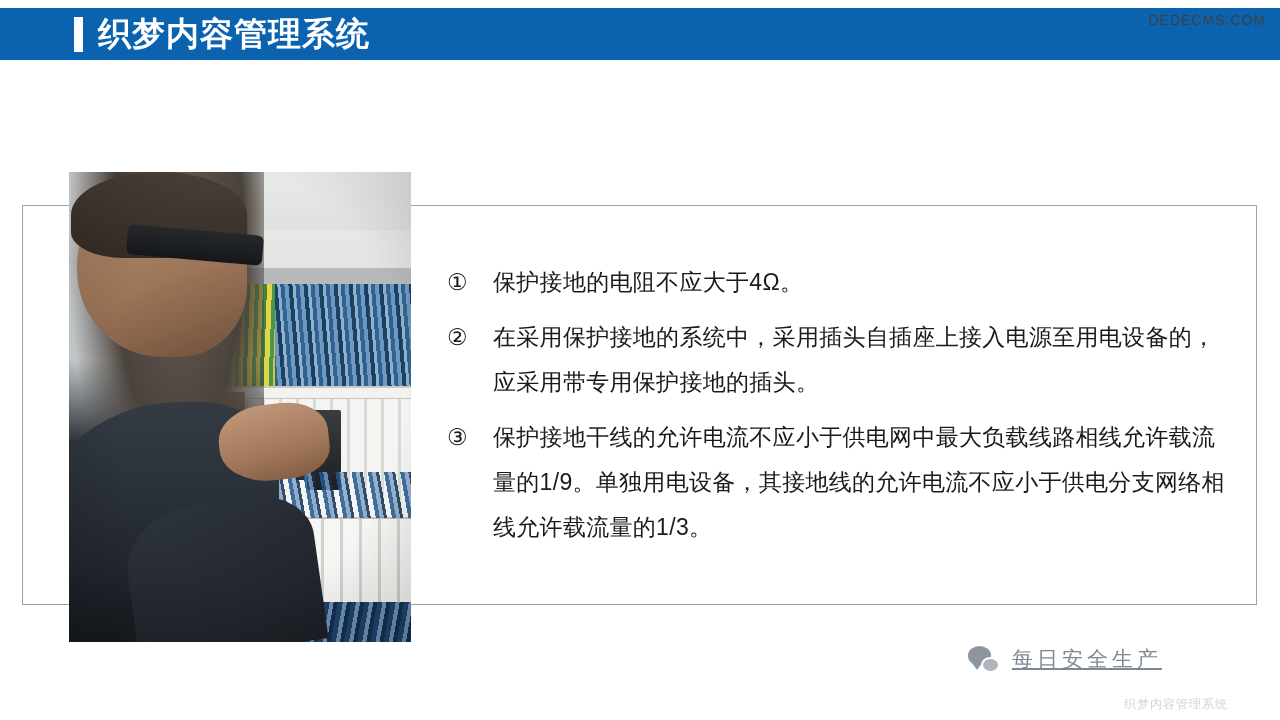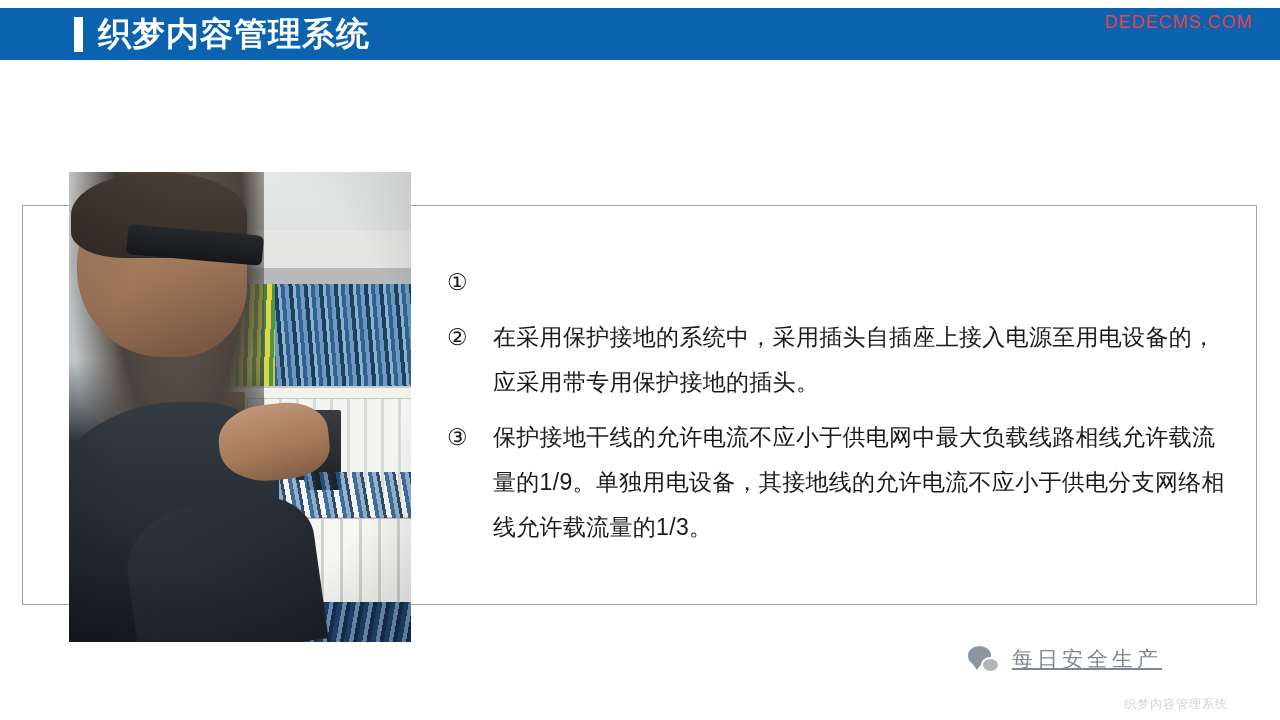--- a/index.html
+++ b/index.html
@@ -261,24 +261,24 @@
     border-left: 5px solid transparent; border-right: 5px solid transparent;
     border-top: 7px solid #8d969f;
   }
   .wechat-icon .b2 {
     position: absolute; right: 0; bottom: 0; width: 19px; height: 16px;
     background: #aeb5bc; border-radius: 50%;
     border: 2px solid #ffffff; box-sizing: border-box;
   }
   .watermark-right {
     position: absolute;
-    right: 27px;
+    right: 14px;
     top: 12px;
-    font-size: 18px;
-    color: #ef4444;
+    font-size: 14px;
+    color: #404040;
     letter-spacing: 1px;
   }
   .watermark-bottom {
     position: absolute;
     right: 52px;
     bottom: 8px;
     font-size: 12px;
     color: #cfd3d7;
     letter-spacing: 1px;
     text-align: right;
@@ -318,20 +318,21 @@
     <div class="p-shoulder"></div>
     <div class="p-arm"></div>
     <div class="p-hand"></div>
     <div class="p-vignette"></div>
   </div>
 </div>
 
 <div class="list">
   <div class="list-item">
     <div class="marker">①</div>
+    <div class="item-text">保护接地的电阻不应大于4Ω。</div>
   </div>
   <div class="list-item">
     <div class="marker">②</div>
     <div class="item-text">在采用保护接地的系统中，采用插头自插座上接入电源至用电设备的，应采用带专用保护接地的插头。</div>
   </div>
   <div class="list-item">
     <div class="marker">③</div>
     <div class="item-text">保护接地干线的允许电流不应小于供电网中最大负载线路相线允许载流量的1/9。单独用电设备，其接地线的允许电流不应小于供电分支网络相线允许载流量的1/3。</div>
   </div>
 </div>

